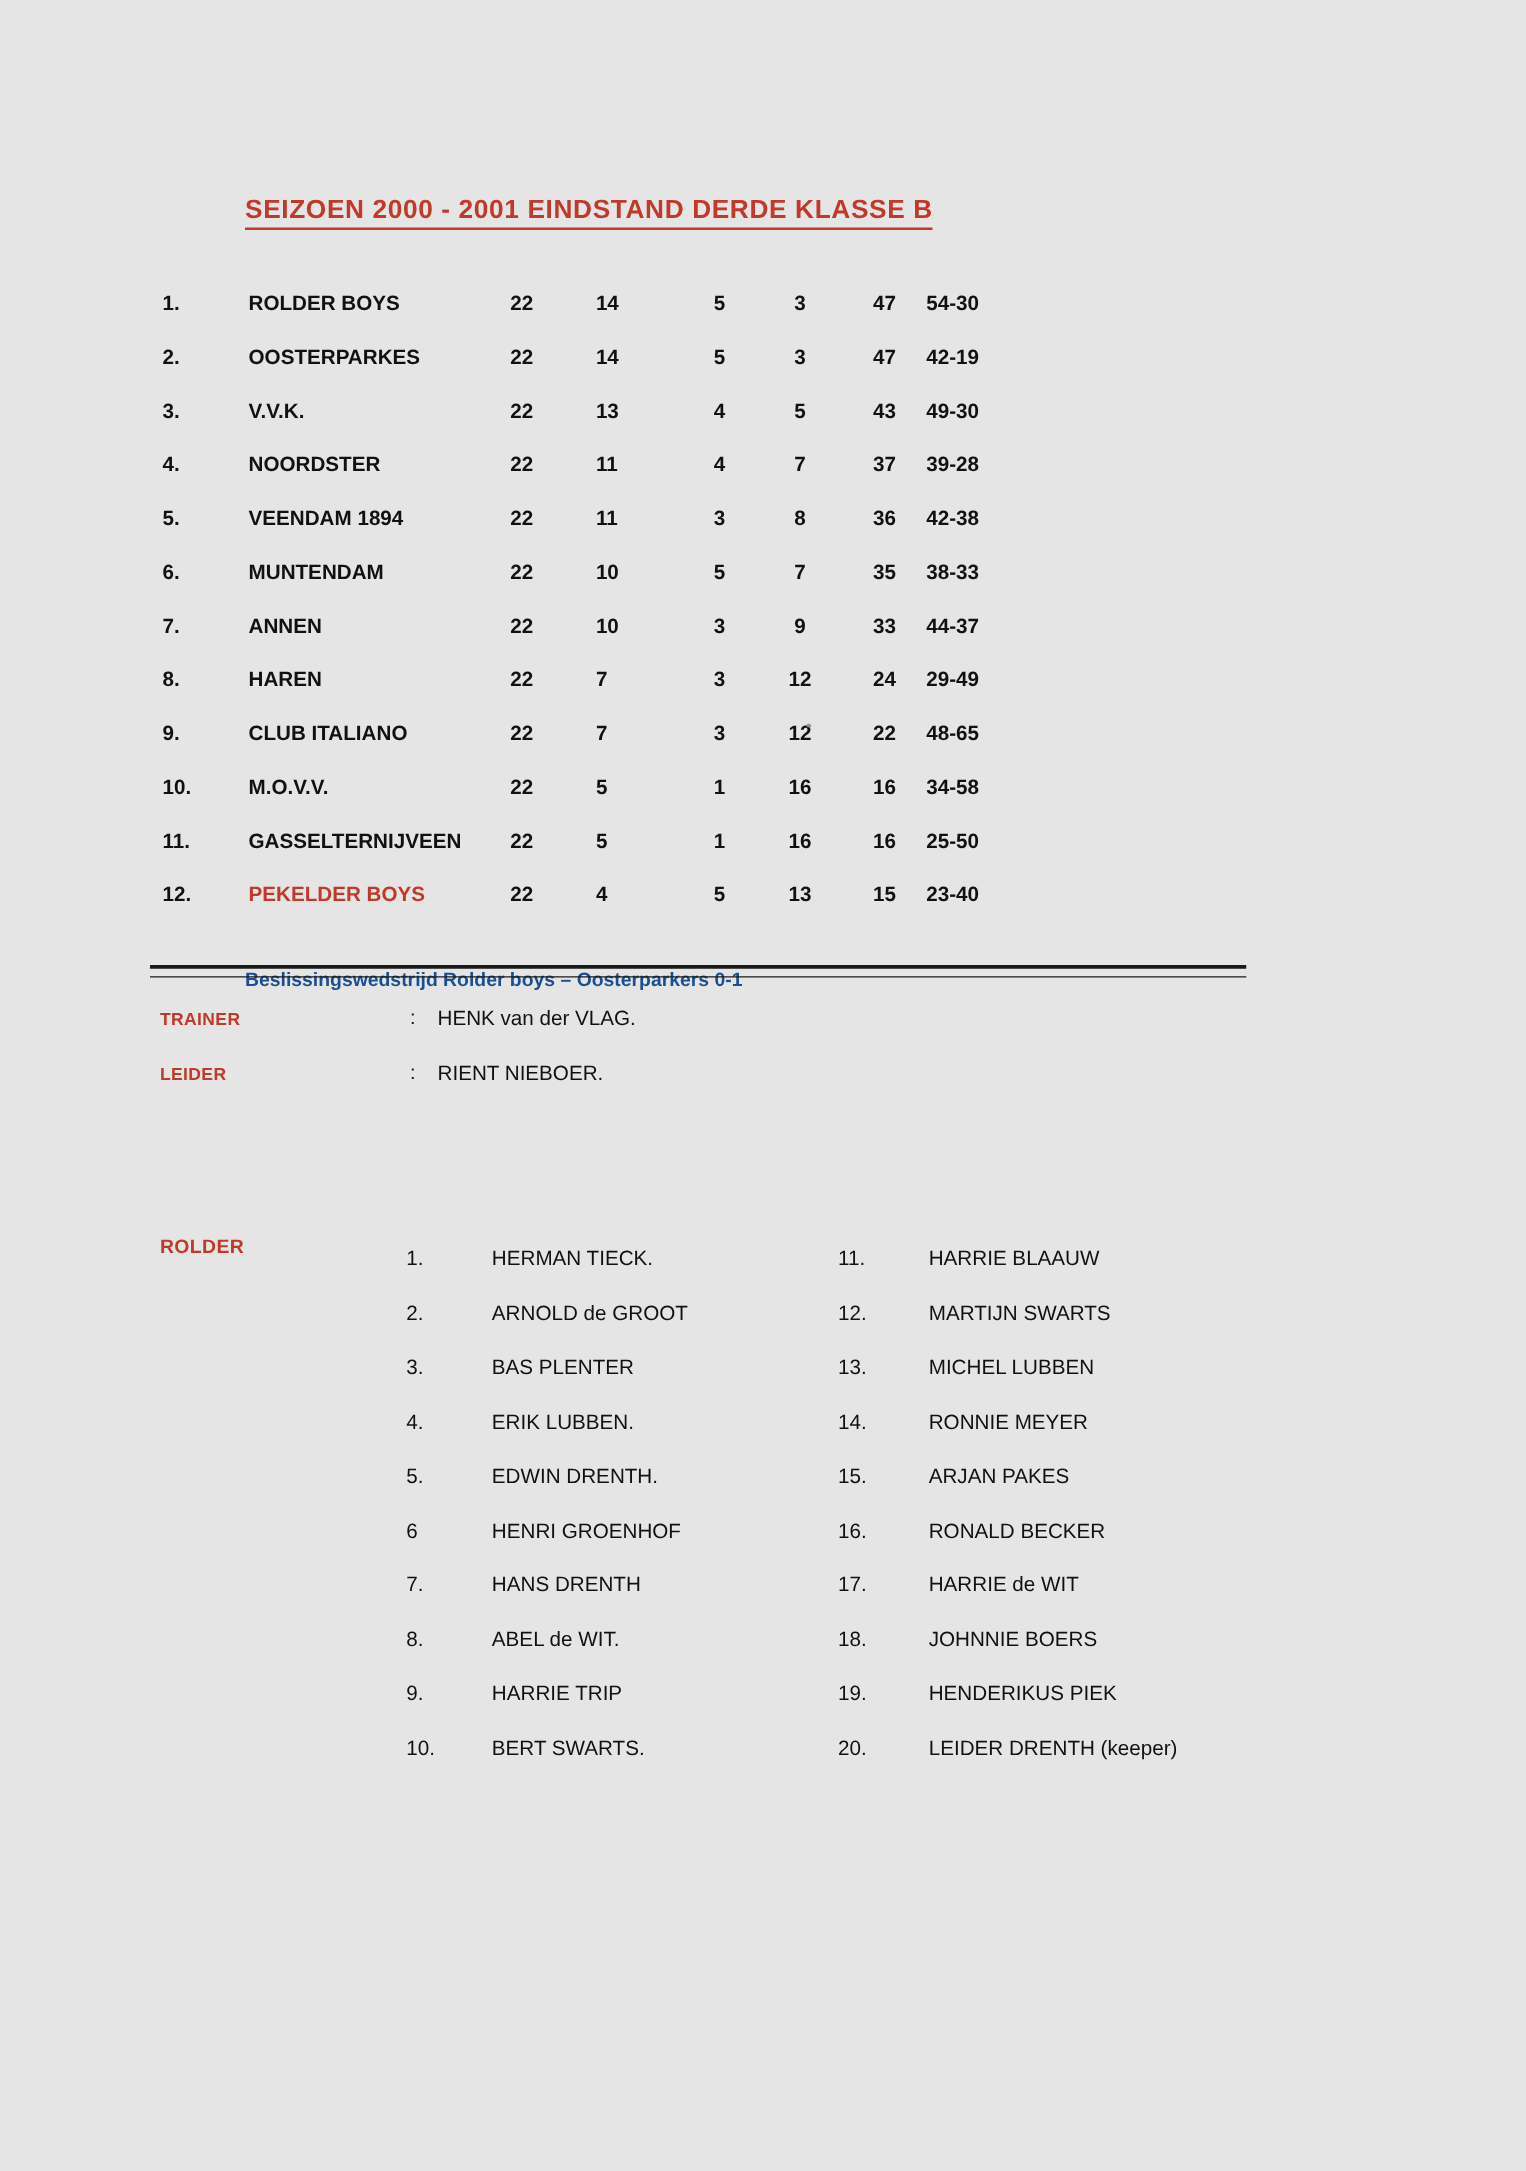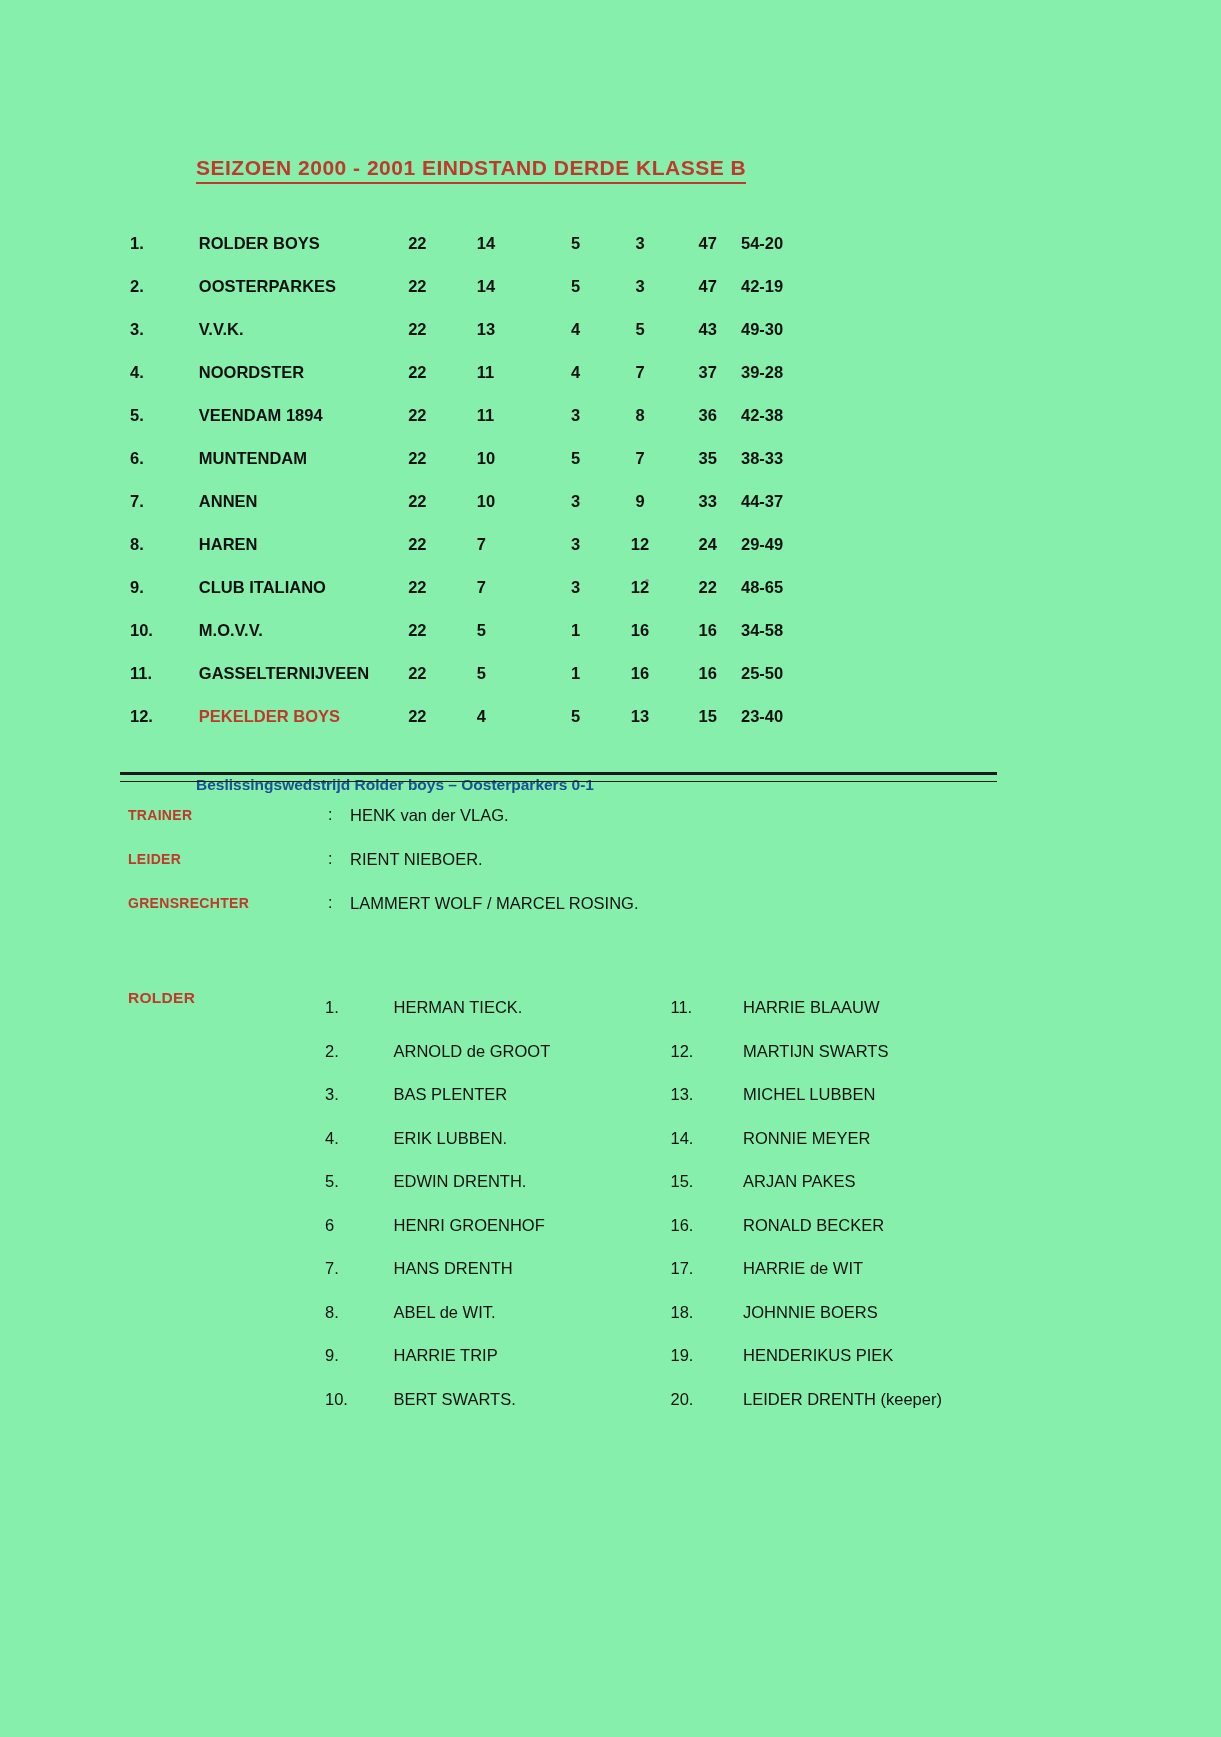--- a/index.html
+++ b/index.html
@@ -14,21 +14,21 @@
     font-family: "Liberation Sans", sans-serif;
     color: #000000;
     position: relative;
     overflow: hidden;
   }
   .page {
     position: absolute;
     left: 0; top: 0;
     width: 1221px;
     height: 1737px;
-    background: #86efac;
+    background: #e5e5e5;
   }
 
   
   .title {
     position: absolute;
     left: 196px;
     top: 156px;
     font-size: 21px;
     font-weight: bold;
     color: #c0392b;
@@ -170,21 +170,21 @@
   <table class="standings">
     <tbody>
         <tr>
           <td class="c-rank">1.</td>
           <td class="c-team">ROLDER BOYS</td>
           <td class="c-played">22</td>
           <td class="c-won">14</td>
           <td class="c-drawn">5</td>
           <td class="c-lost">3</td>
           <td class="c-points">47</td>
-          <td class="c-goals">54-20</td>
+          <td class="c-goals">54-30</td>
         </tr>
         <tr>
           <td class="c-rank">2.</td>
           <td class="c-team">OOSTERPARKES</td>
           <td class="c-played">22</td>
           <td class="c-won">14</td>
           <td class="c-drawn">5</td>
           <td class="c-lost">3</td>
           <td class="c-points">47</td>
           <td class="c-goals">42-19</td>
@@ -303,25 +303,20 @@
         <tr>
           <td class="role">TRAINER</td>
           <td class="colon">:</td>
           <td class="val">HENK van der  VLAG.</td>
         </tr>
         <tr>
           <td class="role">LEIDER</td>
           <td class="colon">:</td>
           <td class="val">RIENT  NIEBOER.</td>
         </tr>
-        <tr>
-          <td class="role">GRENSRECHTER</td>
-          <td class="colon">:</td>
-          <td class="val">LAMMERT  WOLF / MARCEL ROSING.</td>
-        </tr>
       </tbody>
   </table>
 
   <div class="spelers-label">ROLDER</div>
 
   <table class="players">
     <tbody>
         <tr>
           <td class="p-num-l">1.</td>
           <td class="p-name-l">HERMAN  TIECK.</td>

